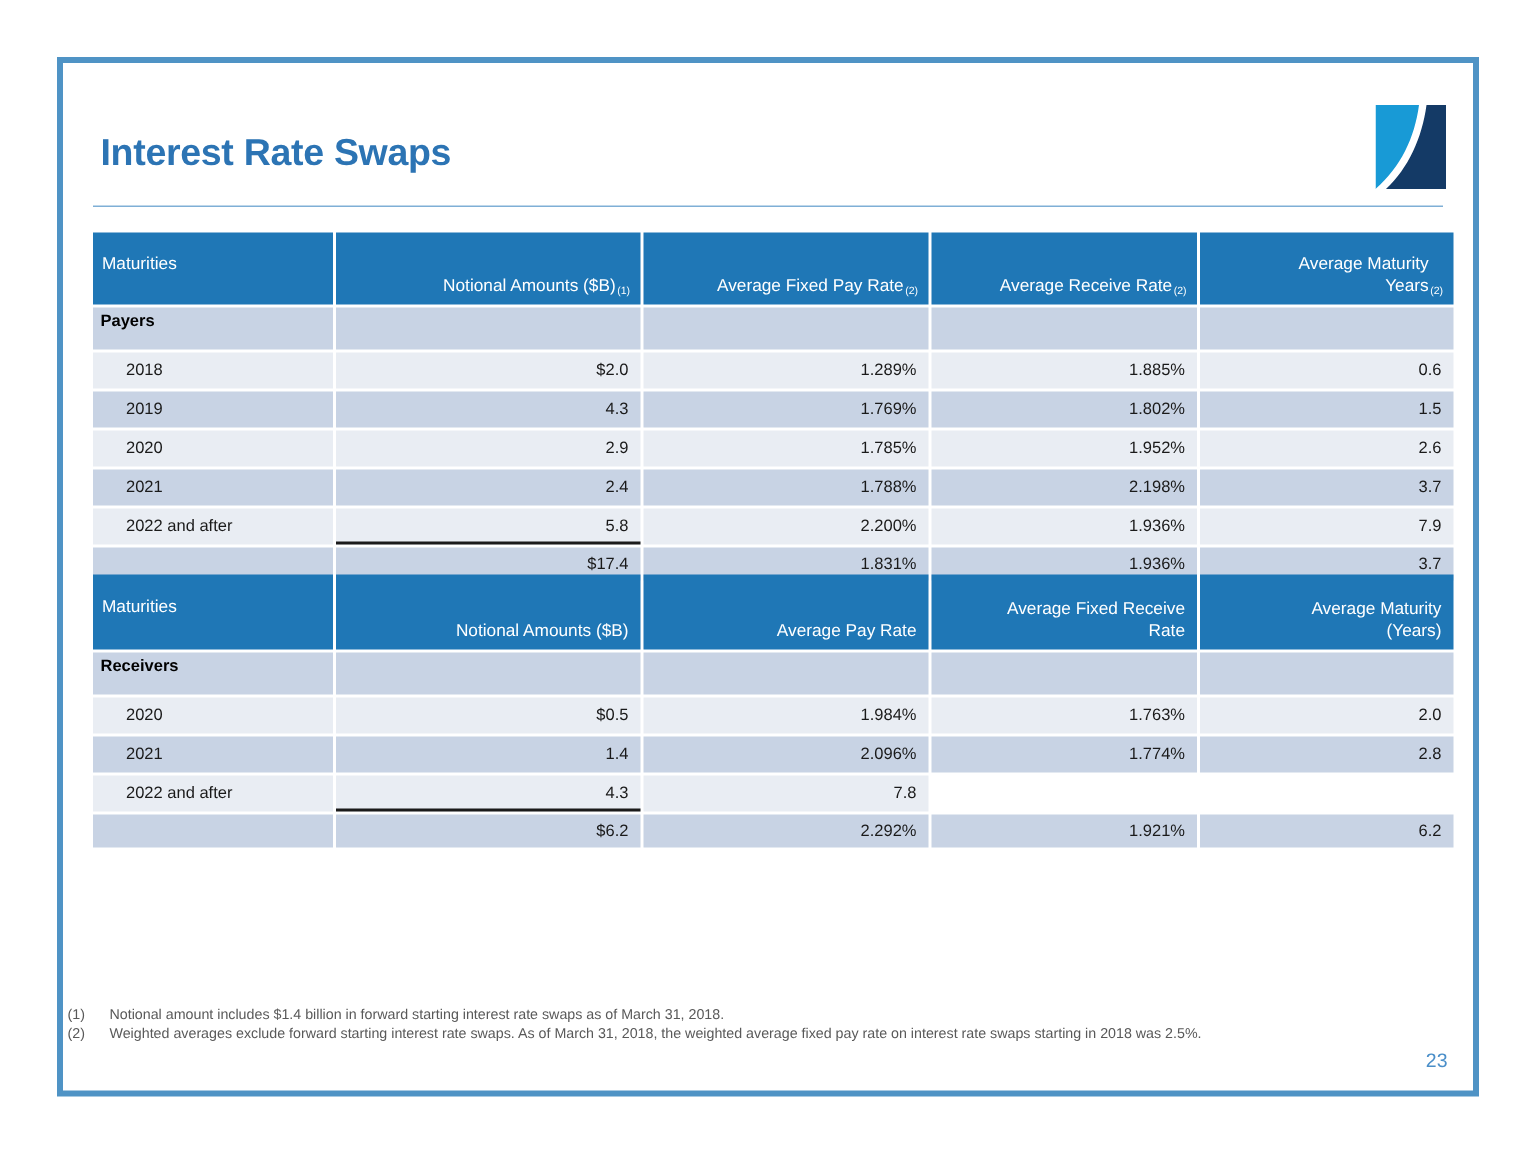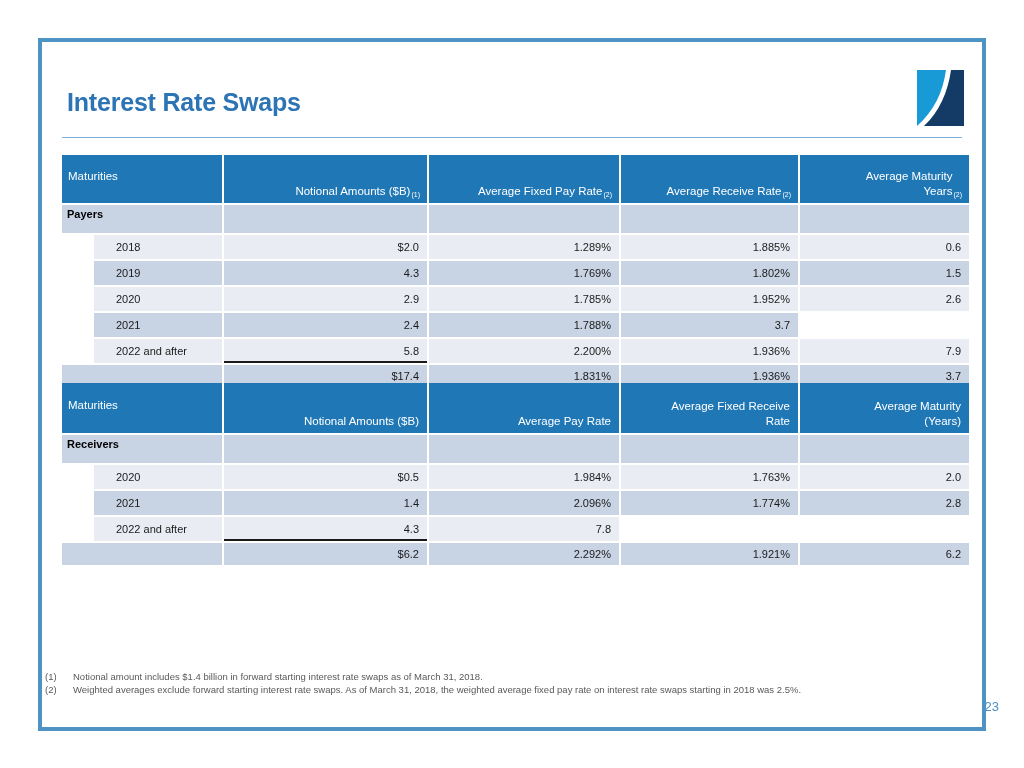--- a/index.html
+++ b/index.html
@@ -27,31 +27,31 @@
   .hcell.c0 { justify-content:flex-start; text-align:left; padding-left:6px;align-items:center; }
   .hlabel { white-space:pre-line; line-height:1.25; }
   sup { font-size:7px; line-height:1; margin-left:1px; }
 
   .cell { font-size:11px; color:#1a1a1a; height:24px; line-height:24px; overflow:hidden; }
   .section .cell { height:28px; line-height:18px; }
   .total .cell { height:22px; line-height:22px; }
   .light { background:#E9EDF3; }
   .dark  { background:#C8D3E4; }
   .num { text-align:right; padding-right:8px; }
-  .year { padding-left:22px;margin-left:32px; }
+  .year { padding-left:22px; }
   .section-label { font-weight:bold; color:#000; padding-left:5px; font-size:11px; }
   .sumline { box-shadow:inset 0 -2px 0 #1a1a1a; }
 
   .footnotes { position:absolute; left:45px; top:670px; width:855px;
                font-size:9.5px; line-height:1.4; color:#595959; }
   .fn { display:flex; }
   .fn-marker { width:28px; flex:0 0 28px; }
   .fn-text { flex:1; }
 
-  .page-number { position:absolute; left:969px; top:699px; width:30px; text-align:right;
+  .page-number { position:absolute; left:935px; top:699px; width:30px; text-align:right;
                  font-size:13px; color:#4B8FC9; }
 </style>
 </head>
 <body>
 
 <div class="stage">
   <div class="slide-frame"></div>
 
   <div class="page-title">Interest Rate Swaps</div>
   <div class="title-rule"></div>
@@ -113,20 +113,21 @@
       <div class="cell light year">2020</div>
       <div class="cell light num">2.9</div>
       <div class="cell light num">1.785%</div>
       <div class="cell light num">1.952%</div>
       <div class="cell light num">2.6</div>
     </div>
     <div class="row">
       <div class="cell dark year">2021</div>
       <div class="cell dark num">2.4</div>
       <div class="cell dark num">1.788%</div>
+      <div class="cell dark num">2.198%</div>
       <div class="cell dark num">3.7</div>
     </div>
     <div class="row">
       <div class="cell light year">2022 and after</div>
       <div class="cell light num sumline">5.8</div>
       <div class="cell light num">2.200%</div>
       <div class="cell light num">1.936%</div>
       <div class="cell light num">7.9</div>
     </div>
     <div class="row total">

